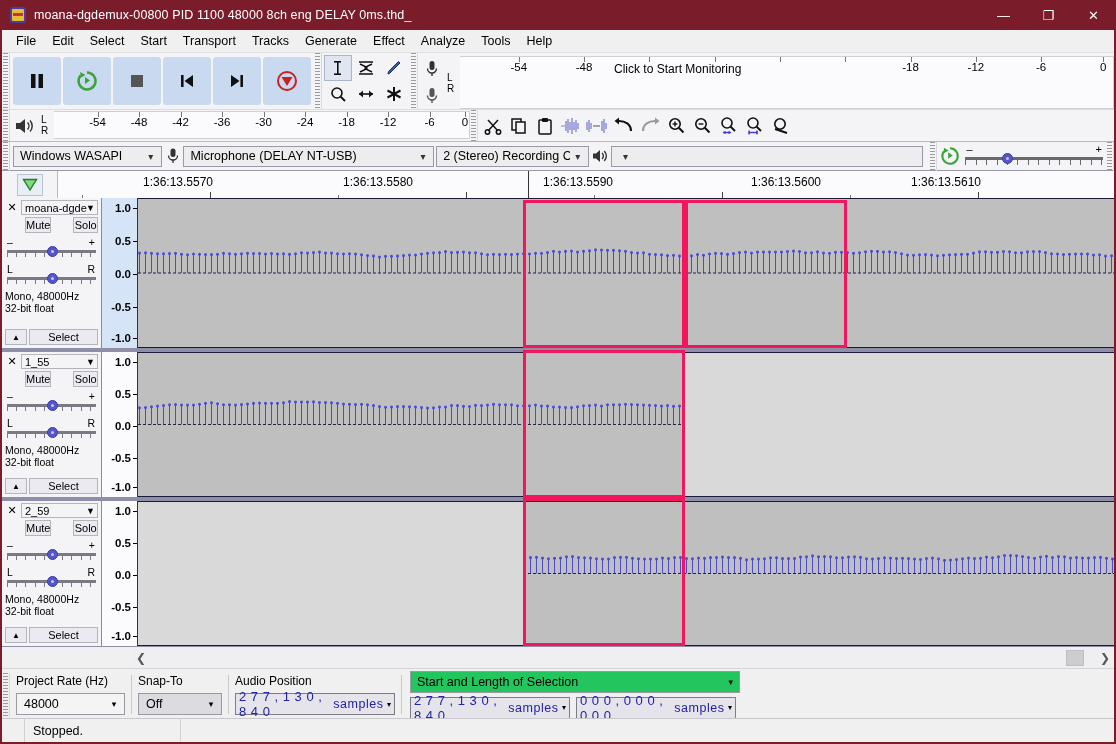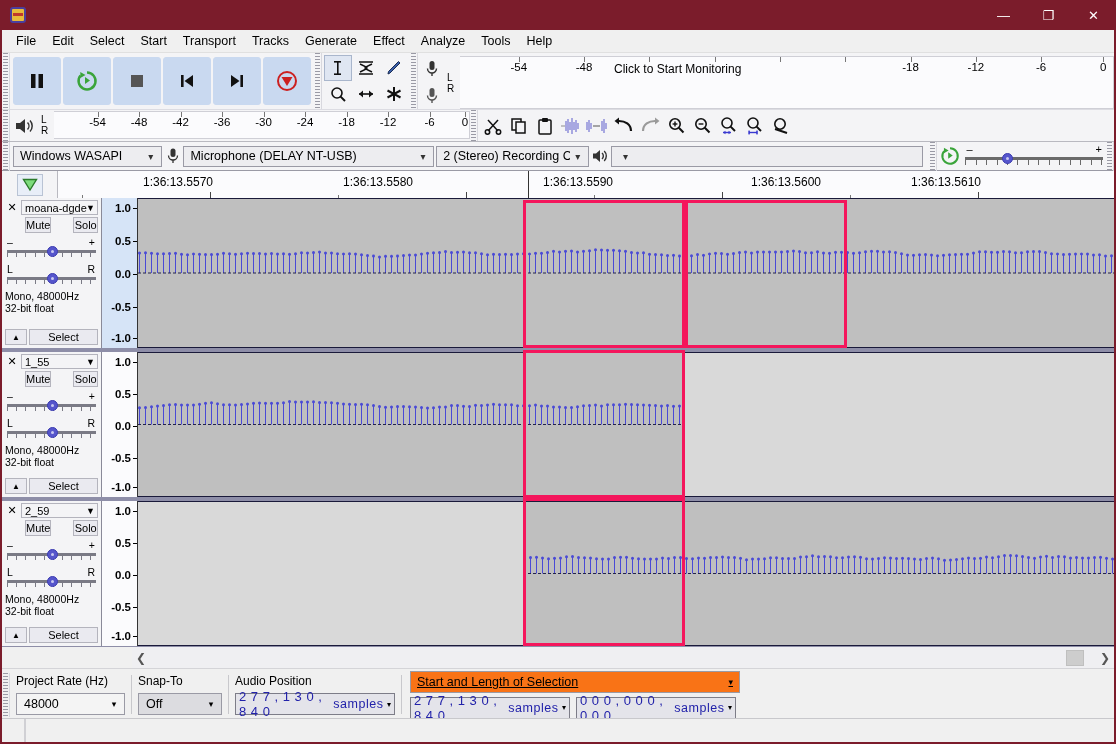--- a/index.html
+++ b/index.html
@@ -403,23 +403,23 @@
     display: flex; align-items: center; padding: 0 1px 0 3px;
     font-size: 13px; color: #2222aa;
     letter-spacing: .5px;
     font-family: "Liberation Sans", sans-serif;
   }
   .numfield .unit { color: #2222aa; margin-left: 4px; font-size: 12.5px; }
   .numfield .spin {
     width: 10px; text-align: center; font-size: 8px; color: #000; margin-left: 2px;
   }
   .sel-dd {
-    height: 22px; border: 1px solid #9a9aa5; background: #f97316;
+    height: 22px; border: 1px solid #9a9aa5; background: #22c55e;
     display: flex; align-items: center; padding: 0 6px;
-    font-size: 12.5px; width: 330px; margin-bottom: 4px; text-decoration: underline;
+    font-size: 12.5px; width: 330px; margin-bottom: 4px;
   }
   .sel-dd .carrow { margin-left: auto; font-size: 9px; }
 
   
   .statusbar {
     position: absolute; left: 0; bottom: 0; width: 1112px; height: 24px;
     background: #f0f0f0;
     border-top: 1px solid #c8c8cc;
     display: flex; align-items: center;
     font-size: 12.5px;
@@ -427,20 +427,21 @@
   .sbar-cell { height: 100%; display: flex; align-items: center; padding: 0 8px; }
   .sbar-sep { width: 1px; height: 100%; background: #d0d0d4; }
 </style>
 </head>
 <body>
 
 <div id="app">
 
   <div class="titlebar">
     <div class="title-icon"></div>
+    <div class="title-text">moana-dgdemux-00800 PID 1100 48000 8ch eng DELAY 0ms.thd_</div>
     <div class="win-btns">
       <div class="win-btn">—</div>
       <div class="win-btn">❐</div>
       <div class="win-btn close">✕</div>
     </div>
   </div>
 
   <div class="menubar">
     <div class="menu-item">File</div>
     <div class="menu-item">Edit</div>
@@ -1778,17 +1779,18 @@
           <span class="unit">samples</span>
           <span class="spin">▾</span>
         </div>
       </div>
     </div>
   </div>
 
   <div class="statusbar">
     <div style="width:22px;"></div>
     <div class="sbar-sep"></div>
+    <div class="sbar-cell" style="width:155px;">Stopped.</div>
     <div class="sbar-sep"></div>
     <div class="sbar-cell" style="flex:1;"></div>
   </div>
 
 </div>
 
 </body></html>

